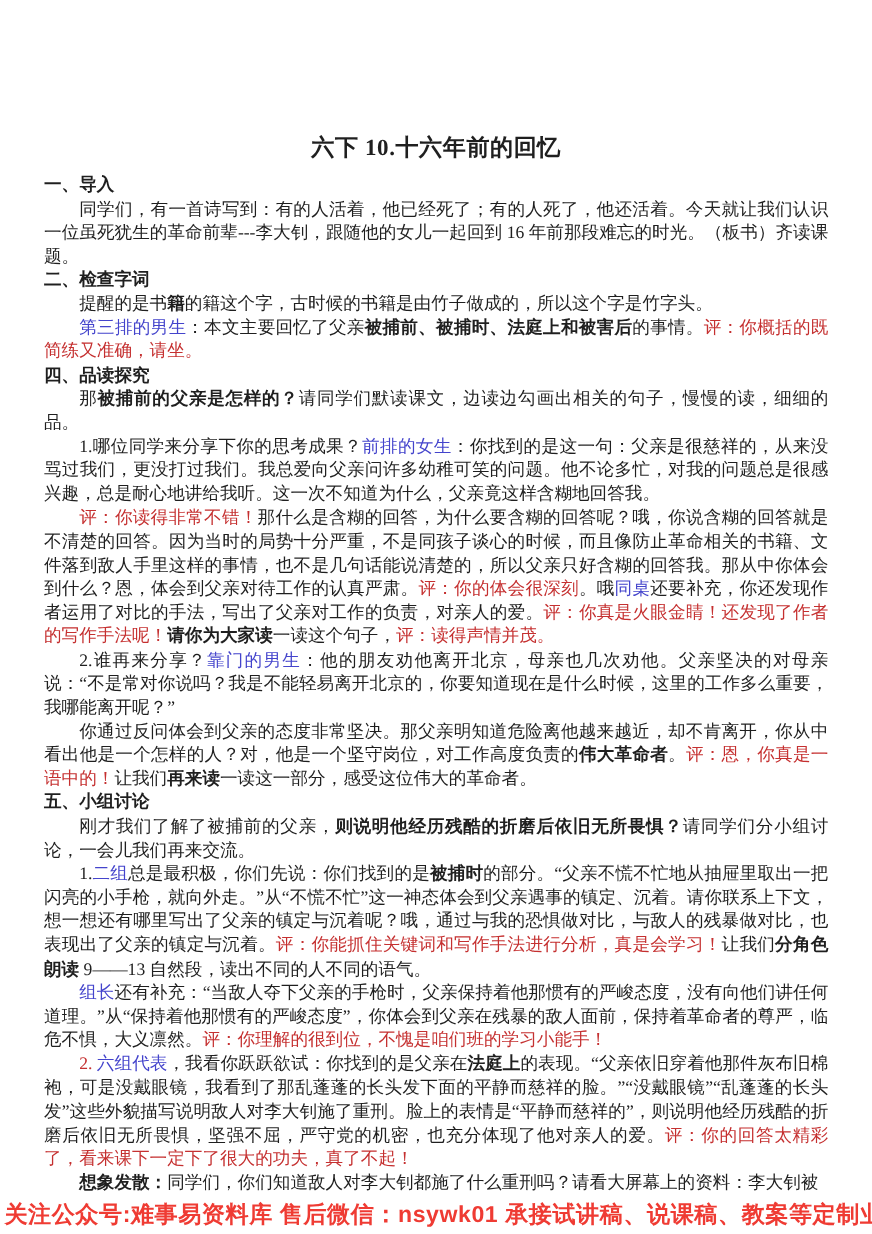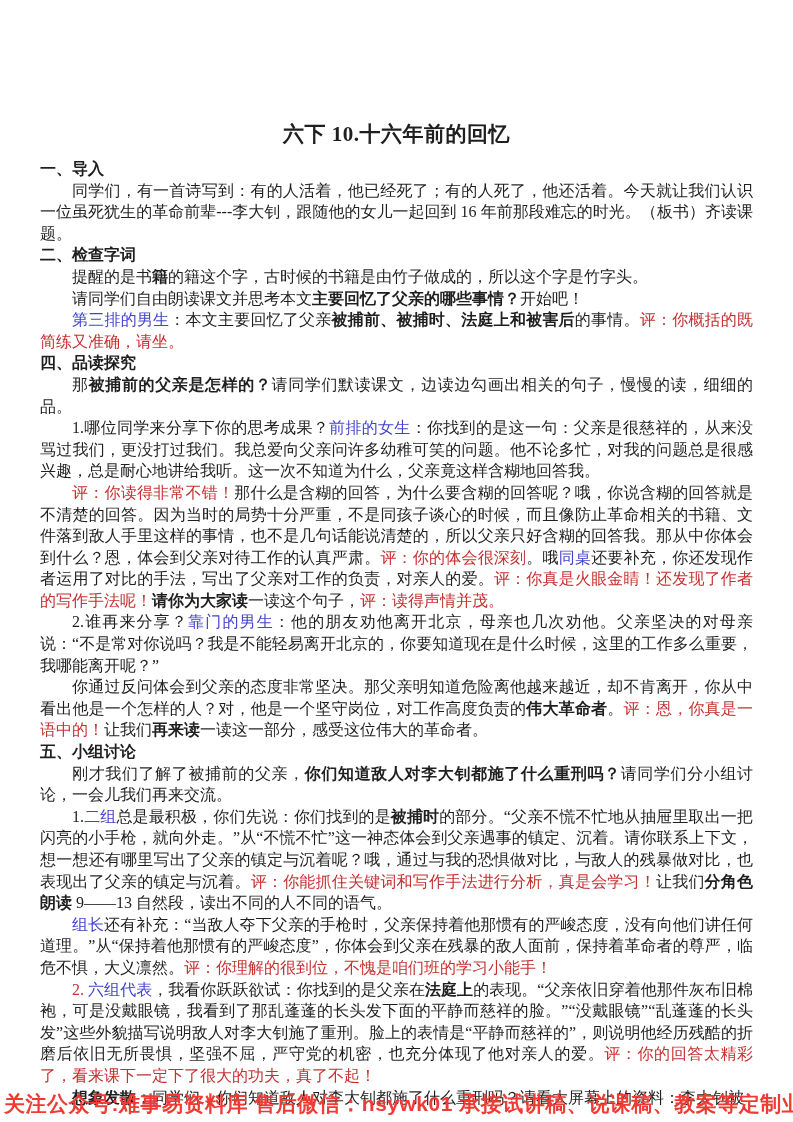--- a/index.html
+++ b/index.html
@@ -56,30 +56,29 @@
 </head>
 <body>
 
 <div class="page">
   <h1 class="doc-title">六下 10.十六年前的回忆</h1>
   <div class="doc-body">
       <div class="block heading"><span class="seg-bold">一、导入</span></div>
       <div class="block para"><span class="seg-normal">同学们，有一首诗写到：有的人活着，他已经死了；有的人死了，他还活着。今天就让我们认识一位虽死犹生的革命前辈---李大钊，跟随他的女儿一起回到 16 年前那段难忘的时光。（板书）齐读课题。</span></div>
       <div class="block heading"><span class="seg-bold">二、检查字词</span></div>
       <div class="block para"><span class="seg-normal">提醒的是书</span><span class="seg-bold">籍</span><span class="seg-normal">的籍这个字，古时候的书籍是由竹子做成的，所以这个字是竹字头。</span></div>
-      <div class="block para"><span class="seg-normal">请同学们自由朗读课文并思考本文</span><span class="seg-bold">主要回忆了父亲的哪些事情？</span><span class="seg-normal">开始吧！</span></div>
       <div class="block para"><span class="seg-blue">第三排的男生</span><span class="seg-normal">：本文主要回忆了父亲</span><span class="seg-bold">被捕前、被捕时、法庭上和被害后</span><span class="seg-normal">的事情。</span><span class="seg-red">评：你概括的既简练又准确，请坐。</span></div>
       <div class="block heading"><span class="seg-bold">四、品读探究</span></div>
       <div class="block para"><span class="seg-normal">那</span><span class="seg-bold">被捕前的父亲是怎样的？</span><span class="seg-normal">请同学们默读课文，边读边勾画出相关的句子，慢慢的读，细细的品。</span></div>
       <div class="block para"><span class="seg-normal">1.哪位同学来分享下你的思考成果？</span><span class="seg-blue">前排的女生</span><span class="seg-normal">：你找到的是这一句：父亲是很慈祥的，从来没骂过我们，更没打过我们。我总爱向父亲问许多幼稚可笑的问题。他不论多忙，对我的问题总是很感兴趣，总是耐心地讲给我听。这一次不知道为什么，父亲竟这样含糊地回答我。</span></div>
       <div class="block para"><span class="seg-red">评：你读得非常不错！</span><span class="seg-normal">那什么是含糊的回答，为什么要含糊的回答呢？哦，你说含糊的回答就是不清楚的回答。因为当时的局势十分严重，不是同孩子谈心的时候，而且像防止革命相关的书籍、文件落到敌人手里这样的事情，也不是几句话能说清楚的，所以父亲只好含糊的回答我。那从中你体会到什么？恩，体会到父亲对待工作的认真严肃。</span><span class="seg-red">评：你的体会很深刻</span><span class="seg-normal">。哦</span><span class="seg-blue">同桌</span><span class="seg-normal">还要补充，你还发现作者运用了对比的手法，写出了父亲对工作的负责，对亲人的爱。</span><span class="seg-red">评：你真是火眼金睛！还发现了作者的写作手法呢！</span><span class="seg-bold">请你为大家读</span><span class="seg-normal">一读这个句子，</span><span class="seg-red">评：读得声情并茂。</span></div>
       <div class="block para"><span class="seg-normal">2.谁再来分享？</span><span class="seg-blue">靠门的男生</span><span class="seg-normal">：他的朋友劝他离开北京，母亲也几次劝他。父亲坚决的对母亲说：“不是常对你说吗？我是不能轻易离开北京的，你要知道现在是什么时候，这里的工作多么重要，我哪能离开呢？”</span></div>
       <div class="block para"><span class="seg-normal">你通过反问体会到父亲的态度非常坚决。那父亲明知道危险离他越来越近，却不肯离开，你从中看出他是一个怎样的人？对，他是一个坚守岗位，对工作高度负责的</span><span class="seg-bold">伟大革命者</span><span class="seg-normal">。</span><span class="seg-red">评：恩，你真是一语中的！</span><span class="seg-normal">让我们</span><span class="seg-bold">再来读</span><span class="seg-normal">一读这一部分，感受这位伟大的革命者。</span></div>
       <div class="block heading"><span class="seg-bold">五、小组讨论</span></div>
-      <div class="block para"><span class="seg-normal">刚才我们了解了被捕前的父亲，</span><span class="seg-bold">你们知道敌人对李大钊都施了什么重刑吗？</span><span class="seg-normal">请同学们分小组讨论，一会儿我们再来交流。</span></div>
+      <div class="block para"><span class="seg-normal">刚才我们了解了被捕前的父亲，</span><span class="seg-bold">则说明他经历残酷的折磨后依旧无所畏惧？</span><span class="seg-normal">请同学们分小组讨论，一会儿我们再来交流。</span></div>
       <div class="block para"><span class="seg-normal">1.</span><span class="seg-blue">二组</span><span class="seg-normal">总是最积极，你们先说：你们找到的是</span><span class="seg-bold">被捕时</span><span class="seg-normal">的部分。“父亲不慌不忙地从抽屉里取出一把闪亮的小手枪，就向外走。”从“不慌不忙”这一神态体会到父亲遇事的镇定、沉着。请你联系上下文，想一想还有哪里写出了父亲的镇定与沉着呢？哦，通过与我的恐惧做对比，与敌人的残暴做对比，也表现出了父亲的镇定与沉着。</span><span class="seg-red">评：你能抓住关键词和写作手法进行分析，真是会学习！</span><span class="seg-normal">让我们</span><span class="seg-bold">分角色朗读</span><span class="seg-normal"> 9——13 自然段，读出不同的人不同的语气。</span></div>
       <div class="block para"><span class="seg-blue">组长</span><span class="seg-normal">还有补充：“当敌人夺下父亲的手枪时，父亲保持着他那惯有的严峻态度，没有向他们讲任何道理。”从“保持着他那惯有的严峻态度”，你体会到父亲在残暴的敌人面前，保持着革命者的尊严，临危不惧，大义凛然。</span><span class="seg-red">评：你理解的很到位，不愧是咱们班的学习小能手！</span></div>
       <div class="block para"><span class="seg-red">2. </span><span class="seg-blue">六组代表</span><span class="seg-normal">，我看你跃跃欲试：你找到的是父亲在</span><span class="seg-bold">法庭上</span><span class="seg-normal">的表现。“父亲依旧穿着他那件灰布旧棉袍，可是没戴眼镜，我看到了那乱蓬蓬的长头发下面的平静而慈祥的脸。”“没戴眼镜”“乱蓬蓬的长头发”这些外貌描写说明敌人对李大钊施了重刑。脸上的表情是“平静而慈祥的”，则说明他经历残酷的折磨后依旧无所畏惧，坚强不屈，严守党的机密，也充分体现了他对亲人的爱。</span><span class="seg-red">评：你的回答太精彩了，看来课下一定下了很大的功夫，真了不起！</span></div>
       <div class="block para"><span class="seg-bold">想象发散：</span><span class="seg-normal">同学们，你们知道敌人对李大钊都施了什么重刑吗？请看大屏幕上的资料：李大钊被</span></div>
     </div>
   <div class="footer-banner">
     <span>关注公众号:难事易资料库  售后微信：nsywk01  承接试讲稿、说课稿、教案等定制业务</span>
   </div>
 </div>
 

